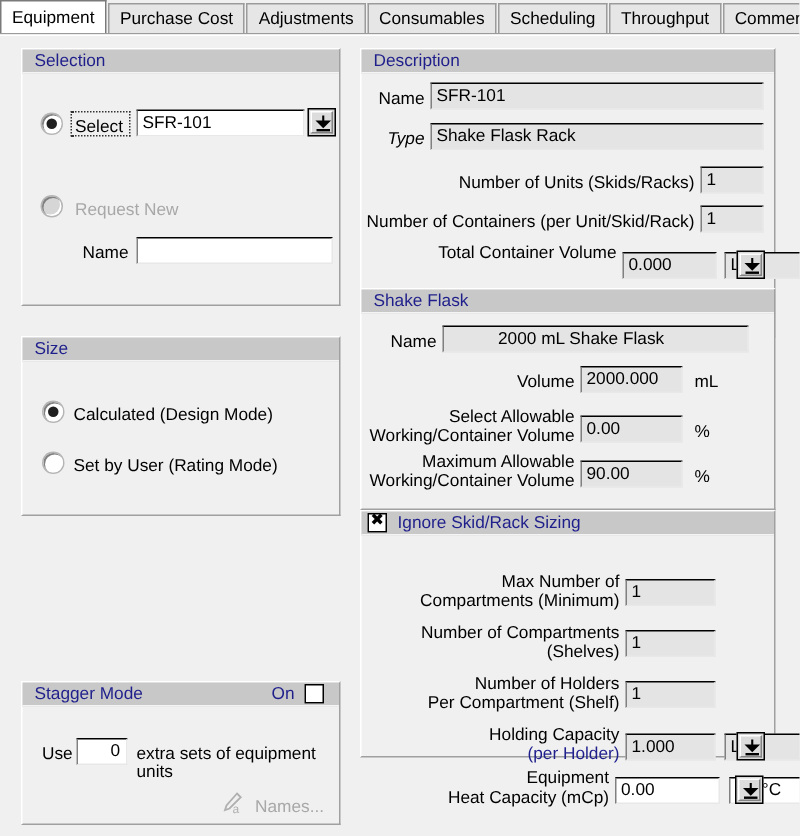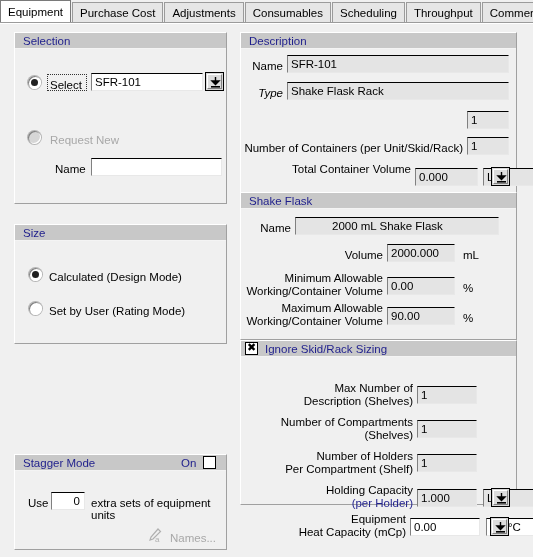--- a/index.html
+++ b/index.html
@@ -226,20 +226,21 @@
 
   <div class="group" style="left:240px;top:8px;width:277px;height:193px;">
     <div class="ghdr">Description</div>
     <div class="gbody">
       <div class="lbl r" style="left:0px;top:10px;width:42px;">Name</div>
       <div class="fld ro" style="left:46px;top:5px;width:222px;">SFR-101</div>
 
       <div class="lbl r" style="left:0px;top:37px;width:42px;font-style:italic;">Type</div>
       <div class="fld ro" style="left:46px;top:32px;width:222px;">Shake Flask Rack</div>
 
+      <div class="lbl r" style="left:20px;top:66px;width:202px;">Number of Units (Skids/Racks)</div>
       <div class="fld ro num" style="left:226px;top:61px;width:42px;text-align:left;padding-left:3px;">1</div>
 
       <div class="lbl r" style="left:0px;top:92px;width:222px;">Number of Containers (per Unit/Skid/Rack)</div>
       <div class="fld ro" style="left:226px;top:87px;width:42px;">1</div>
 
       <div class="lbl r" style="left:10px;top:113px;width:160px;">Total Container Volume</div>
       <div class="lbl r blue" style="left:10px;top:126px;width:160px;margin-top:40px;">(per Unit/Skid/Rack)</div>
       <div class="fld ro" style="left:174px;top:118px;width:63px;">0.000</div>
       <div class="combo" style="left:242px;top:118px;width:51px;">L</div>
       <div class="ddbtn" style="left:250px;top:117px;">
@@ -255,40 +256,40 @@
   <div class="group" style="left:240px;top:168px;width:277px;height:148px;">
     <div class="ghdr">Shake Flask</div>
     <div class="gbody">
       <div class="lbl r" style="left:0px;top:12px;width:50px;">Name</div>
       <div class="fld ro" style="left:54px;top:7px;width:204px;padding-left:36px;">2000 mL Shake Flask</div>
 
       <div class="lbl r" style="left:50px;top:39px;width:92px;">Volume</div>
       <div class="fld ro" style="left:146px;top:34px;width:68px;">2000.000</div>
       <div class="lbl" style="left:222px;top:39px;">mL</div>
 
-      <div class="lbl r" style="left:0px;top:62px;width:142px;">Minimum Allowable</div>
+      <div class="lbl r" style="left:0px;top:62px;width:142px;">Select Allowable</div>
       <div class="lbl r" style="left:0px;top:75px;width:142px;">Working/Container Volume</div>
       <div class="fld ro" style="left:146px;top:67px;width:68px;">0.00</div>
       <div class="lbl" style="left:222px;top:72px;">%</div>
 
       <div class="lbl r" style="left:0px;top:92px;width:142px;">Maximum Allowable</div>
       <div class="lbl r" style="left:0px;top:105px;width:142px;">Working/Container Volume</div>
       <div class="fld ro" style="left:146px;top:97px;width:68px;">90.00</div>
       <div class="lbl" style="left:222px;top:102px;">%</div>
     </div>
   </div>
 
   <div class="group" style="left:240px;top:316px;width:277px;height:165px;">
     <div class="ghdr" style="padding-left:24px;">Ignore Skid/Rack Sizing</div>
     <div class="cbox" style="left:4px;top:1px;">
       <div class="mark">✖</div>
     </div>
     <div class="gbody">
       <div class="lbl r" style="left:0px;top:24px;width:172px;">Max Number of</div>
-      <div class="lbl r" style="left:0px;top:37px;width:172px;">Description (Shelves)</div>
+      <div class="lbl r" style="left:0px;top:37px;width:172px;">Compartments (Minimum)</div>
       <div class="fld ro" style="left:176px;top:28px;width:60px;">1</div>
 
       <div class="lbl r" style="left:0px;top:58px;width:172px;">Number of Compartments</div>
       <div class="lbl r" style="left:0px;top:71px;width:172px;">(Shelves)</div>
       <div class="fld ro" style="left:176px;top:62px;width:60px;">1</div>
 
       <div class="lbl r" style="left:0px;top:92px;width:172px;">Number of Holders</div>
       <div class="lbl r" style="left:0px;top:105px;width:172px;">Per Compartment (Shelf)</div>
       <div class="fld ro" style="left:176px;top:96px;width:60px;">1</div>
 

